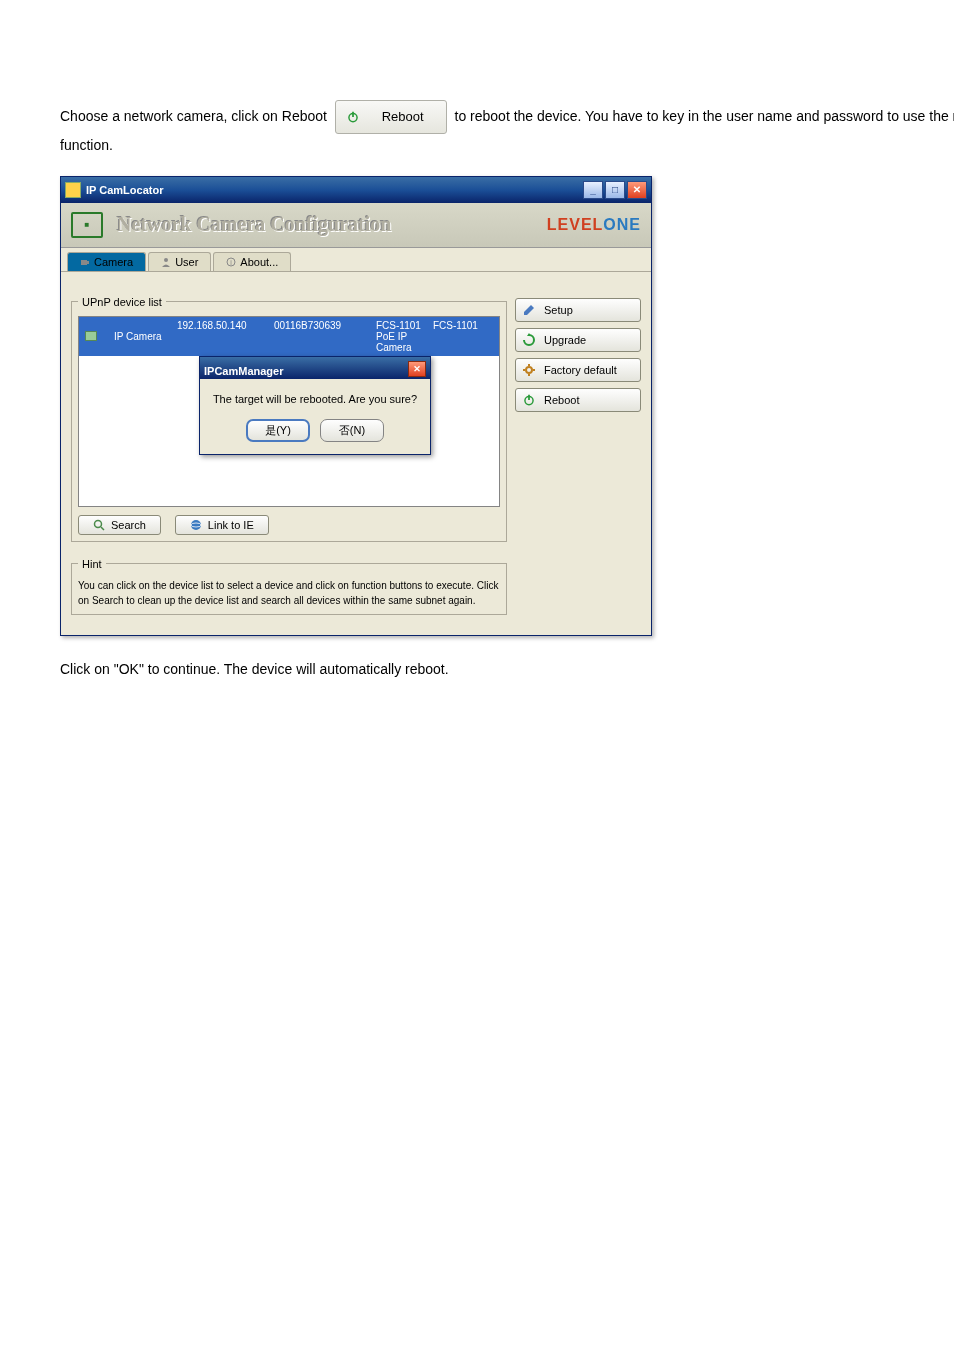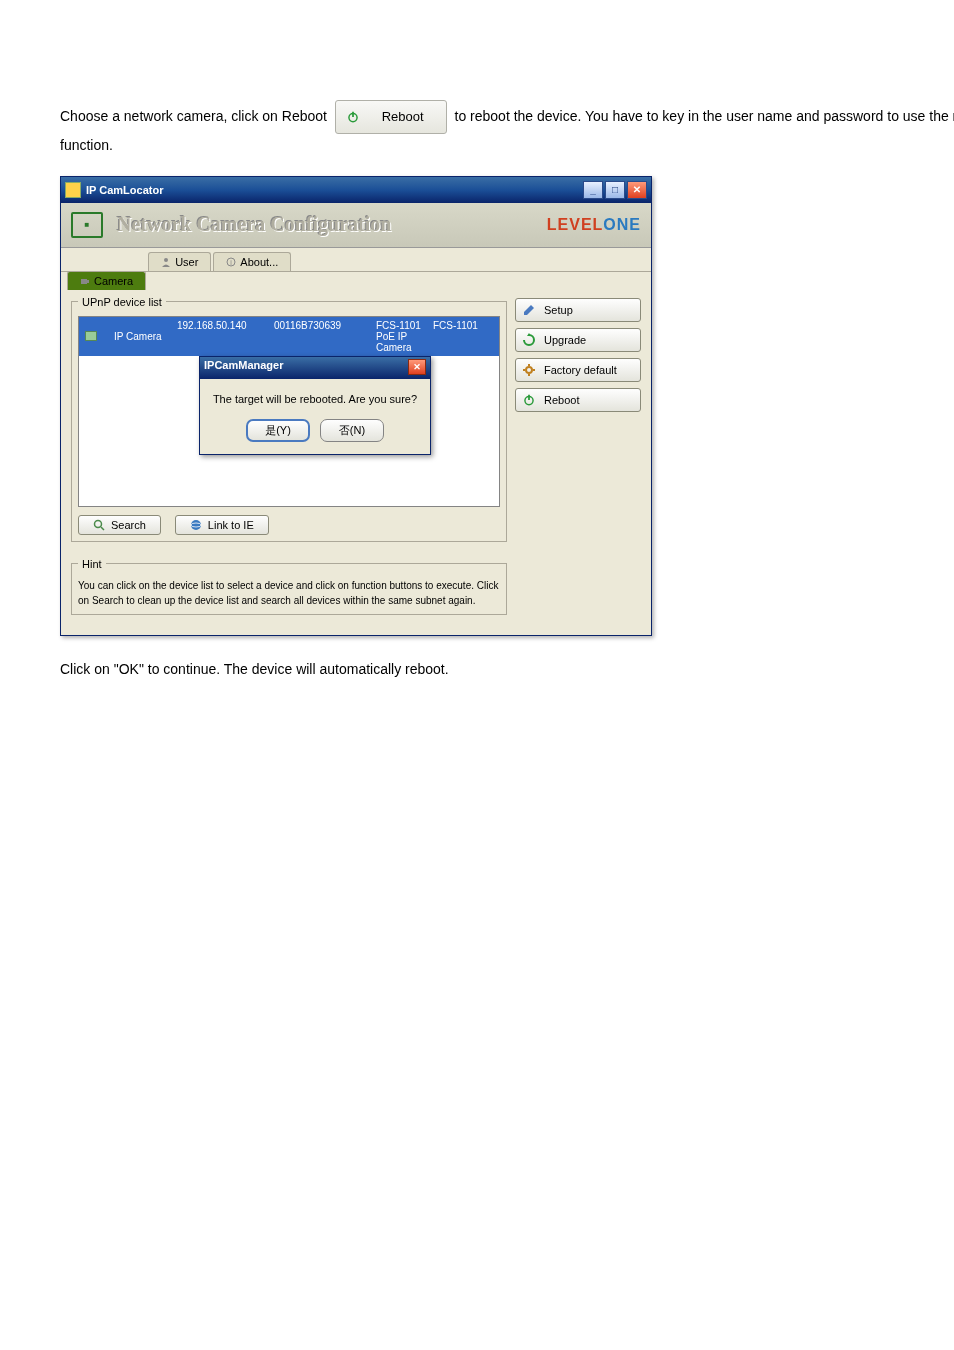--- a/index.html
+++ b/index.html
@@ -15,21 +15,21 @@
 .tb-btn{width:18px;height:16px;background:linear-gradient(#e8f0ff,#9bb8e8);border:1px solid #2a4a8a;display:flex;align-items:center;justify-content:center;font-size:10px;font-weight:bold;color:#1a3a7a}
 .tb-btn.close{background:linear-gradient(#ff9a7a,#e04020);color:#fff}
 .banner{background:linear-gradient(#d8d8c8,#c8c8b8);display:flex;align-items:center;padding:2px 10px;height:40px;border-bottom:1px solid #999}
 .logo{width:32px;height:34px;display:flex;flex-direction:column;align-items:center;justify-content:center;margin-right:14px}
 .logo-box{width:28px;height:22px;border:2px solid #2a7a2a;border-radius:2px;display:flex;align-items:center;justify-content:center;color:#2a7a2a;font-size:8px;font-weight:bold}
 .banner-title{font-family:'Comic Sans MS',cursive;font-size:20px;font-weight:bold;color:#b0aea0;text-shadow:1px 1px #fff,-1px -1px #888}
 .brand{margin-left:auto;font-family:Arial;font-size:16px;font-weight:bold;color:#d04020;letter-spacing:1px}
 .brand .one{color:#2a7ac0}
 .tabs{display:flex;padding:4px 6px 0;gap:0;border-bottom:1px solid #aca899}
 .tab{padding:3px 12px;border:1px solid #aca899;border-bottom:none;background:#ece9d8;border-radius:3px 3px 0 0;margin-right:2px;display:flex;align-items:center;gap:4px;font-size:11px;position:relative}
-.tab.active{background:#4d7c0f;top:19px}
+.tab.active{background:#0369a1;top:0}
 .tab:not(.active){background:#e0ddc8}
 .tab-icon{width:10px;height:10px;display:inline-block}
 .content{padding:8px 10px 12px;display:flex;gap:8px}
 .left{flex:1}
 fieldset{border:1px solid #aca899;padding:8px 6px 6px;margin:16px 0 8px}
 legend{font-size:11px;padding:0 4px}
 .table{border:1px solid #848484;background:#fff}
 .thead{display:flex;background:linear-gradient(#fefefe,#e4e4dc);border-bottom:1px solid #c0c0b0}
 .th{padding:3px 6px;border-right:1px solid #c0c0b0;font-size:10px}
 .th.name{width:80px}
@@ -40,21 +40,21 @@
 .trow{display:flex;background:#316ac5;color:#fff}
 .td{padding:3px 6px;font-size:10px}
 .td.name{width:80px;display:flex;align-items:center;gap:17px}
 .cam-ic{width:10px;height:8px;background:#9c9;border:1px solid #585}
 .td.ip{width:85px}
 .td.mac{width:90px}
 .td.mod{flex:1}
 .td.mid{width:60px}
 .spacer{height:150px;position:relative}
 .dialog{position:absolute;left:120px;top:0;width:230px;background:#ece9d8;border:1px solid #0a246a;box-shadow:2px 2px 5px rgba(0,0,0,.4)}
-.dlg-tb{background:linear-gradient(#3a6ea5,#0a246a);color:#fff;display:flex;align-items:flex-start;padding:2px 4px;height:18px}
+.dlg-tb{background:linear-gradient(#3a6ea5,#0a246a);color:#fff;display:flex;align-items:flex-end;padding:2px 4px;height:18px}
 .dlg-title{flex:1;font-weight:bold;font-size:11px}
 .dlg-close{width:16px;height:14px;background:linear-gradient(#ff9a7a,#e04020);border:1px solid #8a2a10;color:#fff;display:flex;align-items:center;justify-content:center;font-size:9px;font-weight:bold}
 .dlg-body{padding:14px 12px 12px;text-align:center}
 .dlg-msg{font-size:11px;margin-bottom:14px}
 .dlg-btns{display:flex;justify-content:center;gap:10px}
 .dlg-btn{min-width:64px;padding:2px 10px;background:linear-gradient(#fefefe,#e4e4dc);border:1px solid #848484;border-radius:7px;font-size:11px}
 .dlg-btn.ok{border:2px solid #4a7ac0}
 .bottom-btns{display:flex;gap:14px;margin-top:8px}
 .bbtn{padding:3px 14px;background:linear-gradient(#fefefe,#e4e4dc);border:1px solid #8a8a78;border-radius:3px;font-size:11px;display:flex;align-items:center;gap:6px}
 .hint-txt{font-size:10px;line-height:1.5}

